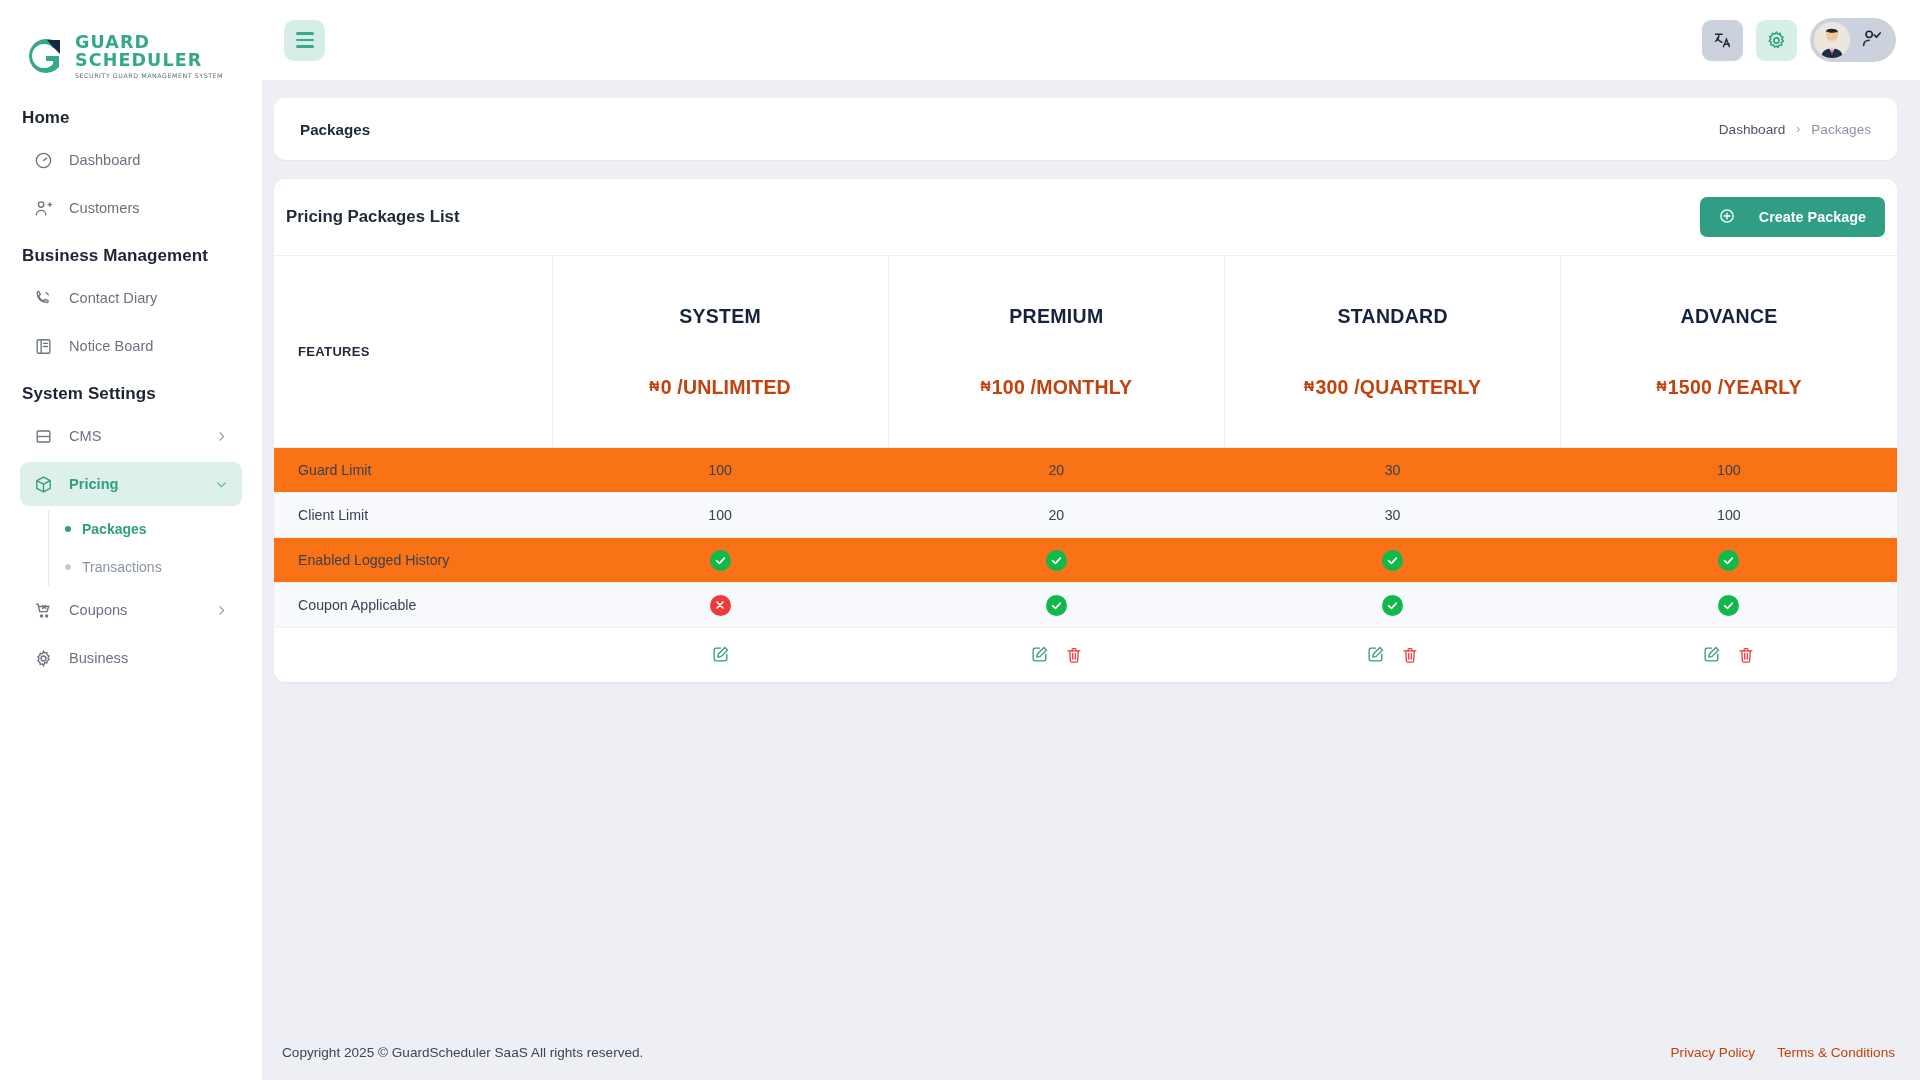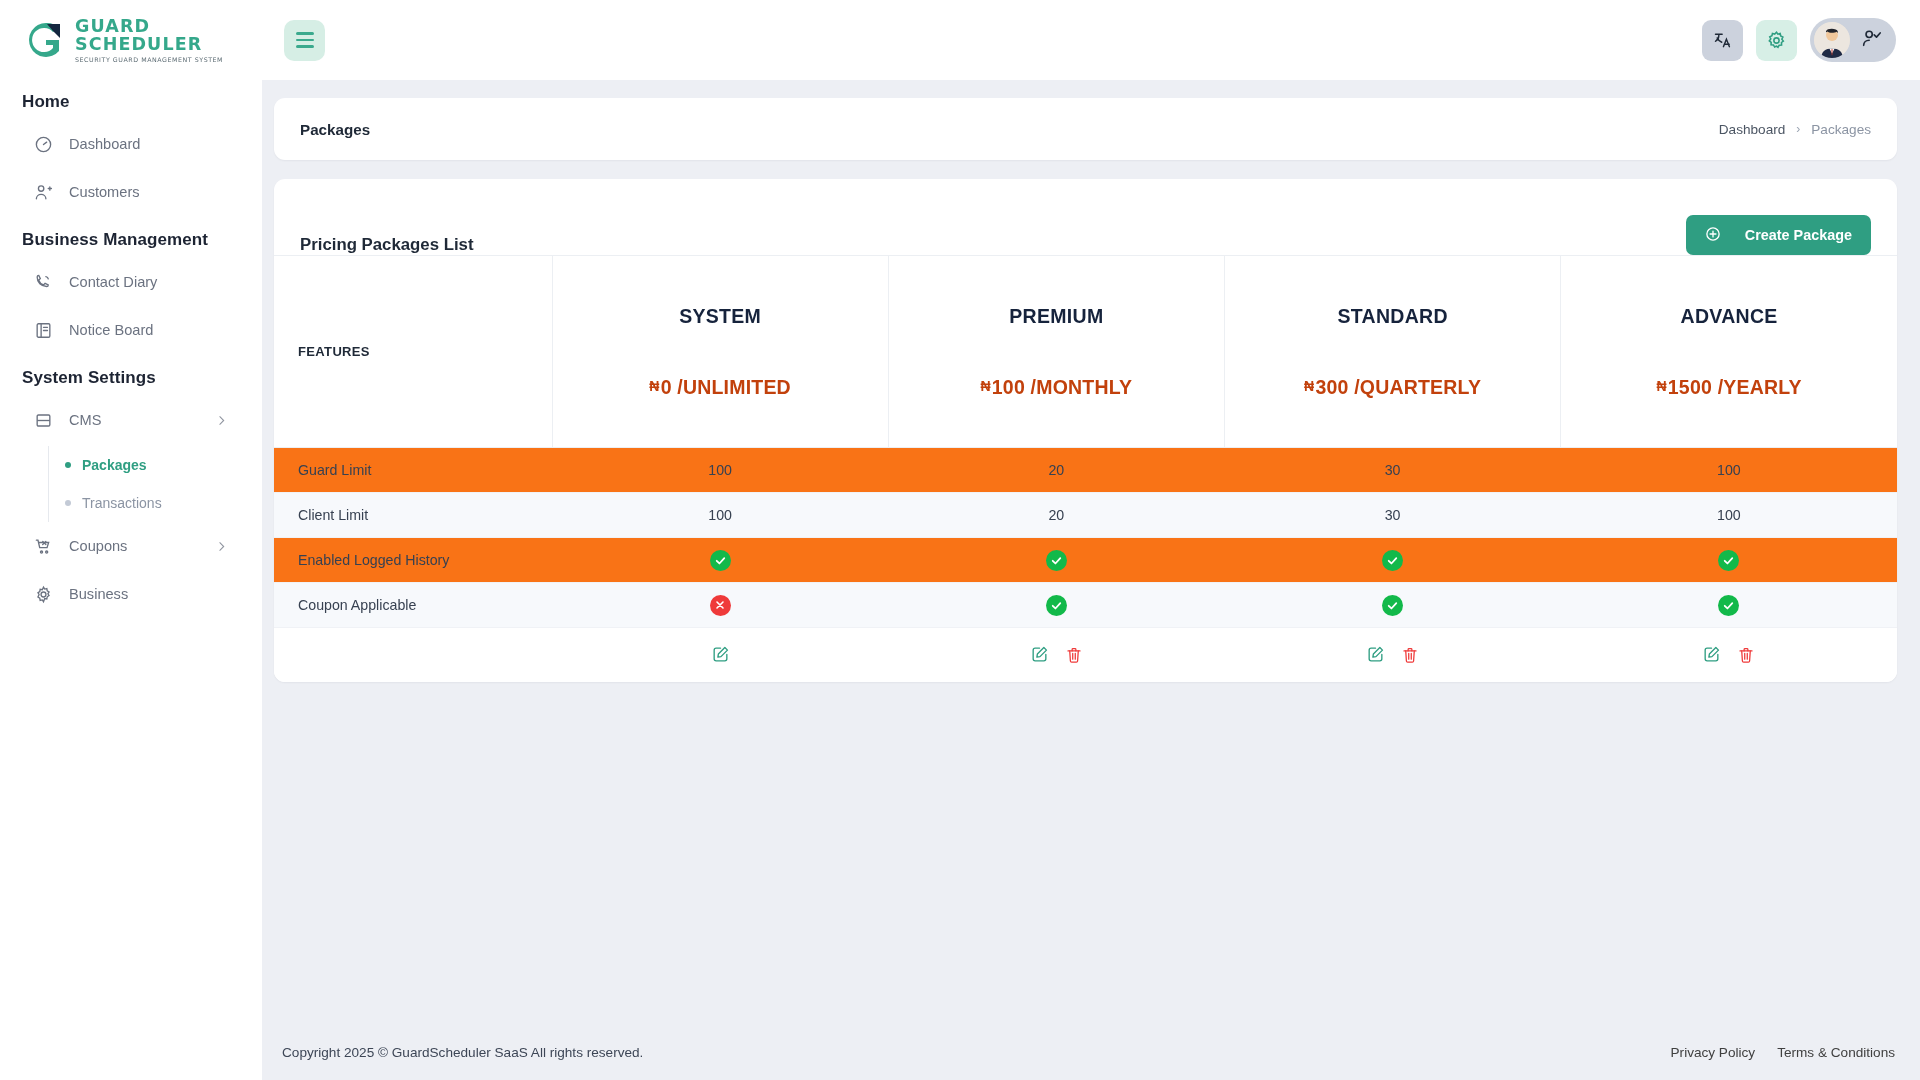--- a/index.html
+++ b/index.html
@@ -7,21 +7,21 @@
     width: 1920px; height: 1080px;
     font-family: "Liberation Sans", sans-serif;
     background: #ffffff;
     overflow: hidden;
   }
   .app { display: flex; width: 1920px; height: 1080px; position: relative; }
 
   
   .sidebar {
     width: 262px; min-width: 262px; height: 1080px;
-    background: #ffffff; padding-top: 0;
+    background: #ffffff; padding-top: 16px;
     display: flex; flex-direction: column;
     position: relative; z-index: 5; border-radius: 12px;
   }
   .brand {
     height: 80px; display: flex; align-items: center;
     padding-left: 26px;
   }
   .brand-logo { width: 40px; height: 40px; position: relative; flex: none; }
   .brand-text { margin-left: 9px; display: flex; flex-direction: column; }
   .brand-name {
@@ -115,22 +115,22 @@
     padding: 0 26px; margin-bottom: 19px;
   }
   .crumb-title { font-size: 15.2px; font-weight: 700; color: #1f2937; }
   .crumb-path { display: flex; align-items: center; gap: 11px; font-size: 13.6px; }
   .crumb-link { color: #4b5563; cursor: pointer; }
   .crumb-sep { color: #9aa3b2; font-size: 12px; }
   .crumb-cur { color: #8b94a3; }
 
   .panel { padding: 0; overflow: hidden; }
   .panel-head {
-    height: 76px; display: flex; align-items: flex-end; justify-content: space-between;
-    padding: 0 26px;
+    height: 76px; display: flex; align-items: center; justify-content: space-between;
+    padding: 0 12px;
   }
   .panel-title { font-size: 16.8px; font-weight: 700; color: #1f2937; }
   .btn-create {
     background: #2f9e82; color: #fff; border: none; border-radius: 7px;
     height: 40px; padding: 0 19px; font-size: 14.4px; font-weight: 600;
     display: flex; align-items: center; gap: 24px; cursor: pointer;
     font-family: "Liberation Sans", sans-serif;
   }
 
   table.pricing { width: 100%; border-collapse: collapse; table-layout: fixed; }
@@ -177,21 +177,21 @@
 
   .row-actions { display: flex; align-items: center; justify-content: center; gap: 16px; }
   .act { cursor: pointer; display: inline-flex; }
 
   .footer {
     height: 56px; display: flex; align-items: center; justify-content: space-between;
     padding: 0 25px 0 20px; background: #edeff4; flex: none;
     font-size: 13.6px; color: #3d4656;
   }
   .footer-links { display: flex; gap: 22px; }
-  .footer-links a { color: #404040; text-decoration: none; cursor: pointer; }
+  .footer-links a { color: #c2410c; text-decoration: none; cursor: pointer; }
 </style>
 </head>
 <body>
 
 <div class="app">
 
   <aside class="sidebar">
 
     <div class="brand">
       <div class="brand-logo">
@@ -260,20 +260,34 @@
             </svg>
         </span>
         <span class="lbl">CMS</span>
         <span class="chev">
           <svg width="13" height="13" viewBox="0 0 24 24" fill="none" stroke="#6b7280" stroke-width="2" stroke-linecap="round">
               <path d="M9 5l7 7-7 7"></path>
             </svg>
         </span>
       </div>
 
+      <div class="nav-item active">
+        <span class="ico">
+          <svg width="19" height="19" viewBox="0 0 24 24" fill="none" stroke="#2f9e82" stroke-width="1.7" stroke-linejoin="round">
+              <path d="M12 2.6 20.5 7v10L12 21.4 3.5 17V7Z"></path>
+              <path d="M3.5 7 12 11.6 20.5 7M12 11.6v9.8"></path>
+            </svg>
+        </span>
+        <span class="lbl">Pricing</span>
+        <span class="chev">
+          <svg width="13" height="13" viewBox="0 0 24 24" fill="none" stroke="#2f9e82" stroke-width="2" stroke-linecap="round">
+              <path d="M5 9l7 7 7-7"></path>
+            </svg>
+        </span>
+      </div>
 
       <div class="subnav">
         <div class="sub-item active">
           <span class="dot"></span>
           <span>Packages</span>
         </div>
         <div class="sub-item">
           <span class="dot"></span>
           <span>Transactions</span>
         </div>

